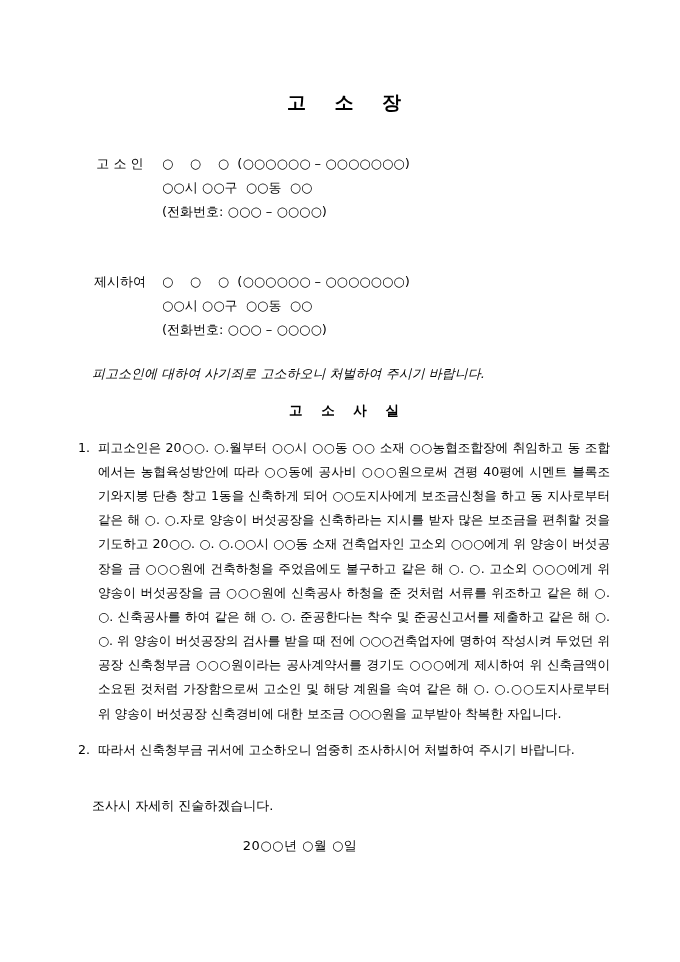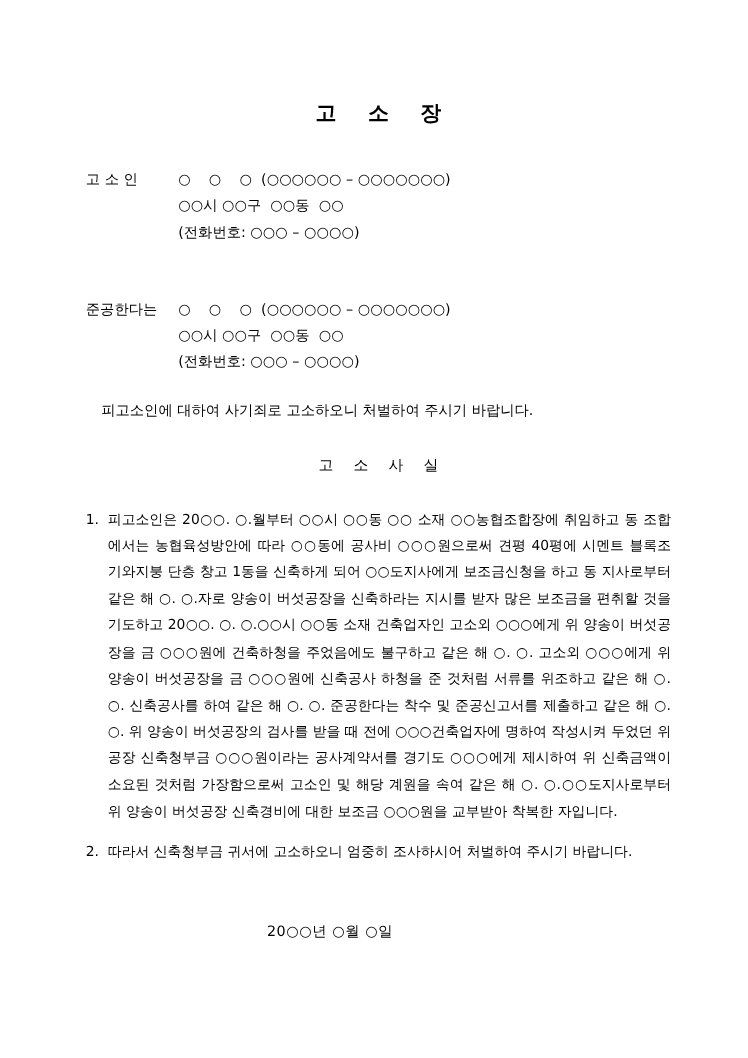--- a/index.html
+++ b/index.html
@@ -26,51 +26,53 @@
     text-align: center;
     font-size: 19px;
     font-weight: bold;
     letter-spacing: 11px;
     margin: 8px 0 0 0;
     padding-left: 11px;
   }
   .section-heading {
     text-align: center;
     font-size: 13.5px;
-    font-weight: normal;
+    font-weight: bold;
     letter-spacing: 7px;
-    margin: 12px;
+    margin: 0;
     padding-left: 7px;
   }
   .party-block {
     font-size: 13px;
     line-height: 1.85;
   }
   .party-row {
     display: block;
     white-space: pre;
   }
   .party-label {
     display: inline-block;
     width: 84px;
     letter-spacing: 0px;
+    text-align: center;
   }
   .party-indent {
     display: inline-block;
     width: 84px;
   }
   .spacer-20 { height: 20px; }
   .spacer-16 { height: 16px; }
   .spacer-12 { height: 12px; }
   .spacer-36 { height: 36px; }
   .spacer-46 { height: 46px; }
   .statement {
     font-size: 13px;
     line-height: 1.8;
     text-indent: 14px;
+    font-style: italic;
   }
   .fact-item {
     display: flex;
     font-size: 12.6px;
     line-height: 1.92;
     text-align: justify;
     text-justify: inter-ideograph;
   }
   .fact-num {
     width: 20px;
@@ -104,21 +106,21 @@
 
   <div class="party-block">
     <div class="party-row"><span class="party-label">고 소 인</span><span>○    ○    ○  (○○○○○○ – ○○○○○○○)</span></div>
     <div class="party-row"><span class="party-indent"></span><span>○○시 ○○구  ○○동  ○○</span></div>
     <div class="party-row"><span class="party-indent"></span><span>(전화번호: ○○○ – ○○○○)</span></div>
   </div>
 
   <div class="spacer-46"></div>
 
   <div class="party-block">
-    <div class="party-row"><span class="party-label">준공한다는</span><span>○    ○    ○  (○○○○○○ – ○○○○○○○)</span></div>
+    <div class="party-row"><span class="party-label">제시하여</span><span>○    ○    ○  (○○○○○○ – ○○○○○○○)</span></div>
     <div class="party-row"><span class="party-indent"></span><span>○○시 ○○구  ○○동  ○○</span></div>
     <div class="party-row"><span class="party-indent"></span><span>(전화번호: ○○○ – ○○○○)</span></div>
   </div>
 
   <div class="spacer-20"></div>
 
   <div class="statement">피고소인에 대하여 사기죄로 고소하오니 처벌하여 주시기 바랍니다.</div>
 
   <div class="spacer-16"></div>
 
@@ -136,18 +138,19 @@
   <div class="fact-item">
     <div class="fact-num">2.</div>
     <div class="fact-text">따라서 신축청부금 귀서에 고소하오니 엄중히 조사하시어 처벌하여 주시기 바랍니다.</div>
   </div>
 
   <div class="spacer-16"></div>
 
 
   <div class="spacer-16"></div>
 
+  <div class="attach-text">조사시 자세히 진술하겠습니다.</div>
 
   <div class="spacer-20"></div>
 
   <div class="date-line">20○○년  ○월  ○일</div>
 
 </div>
 
 </body></html>

